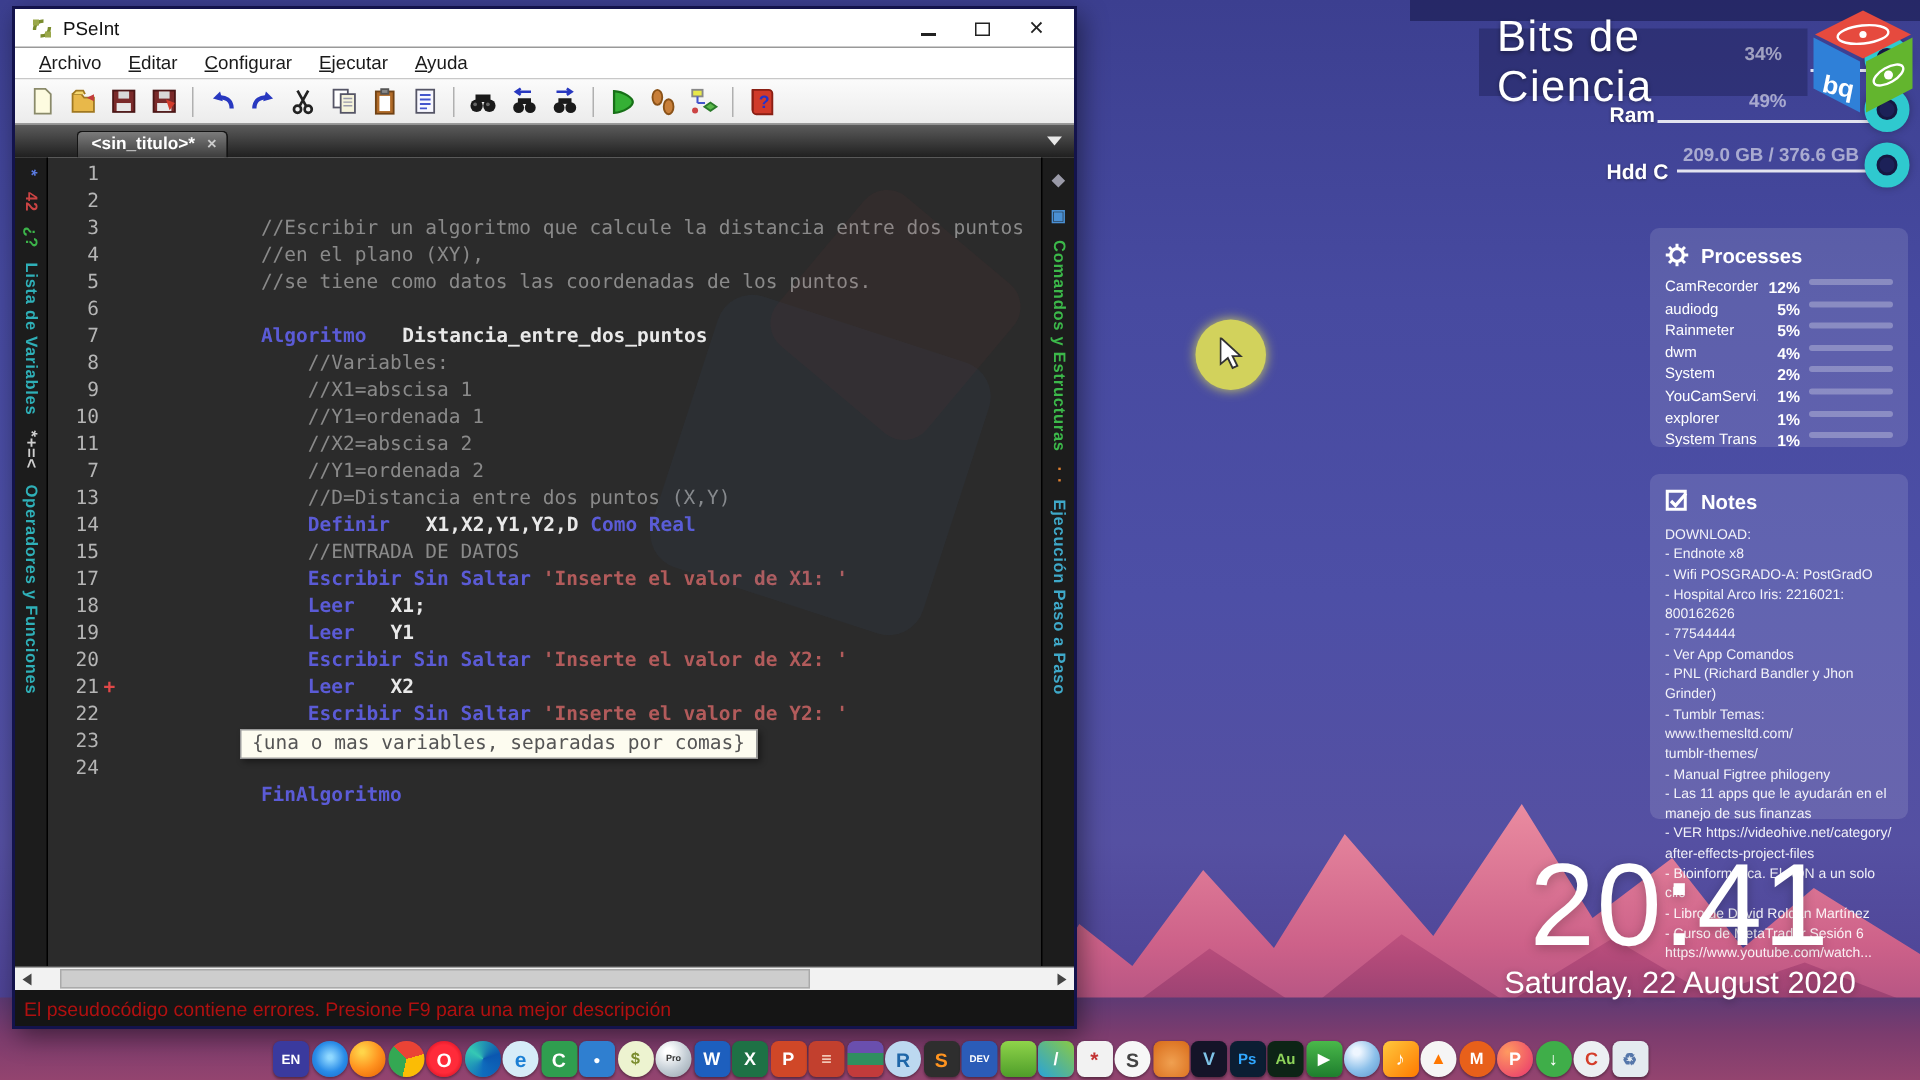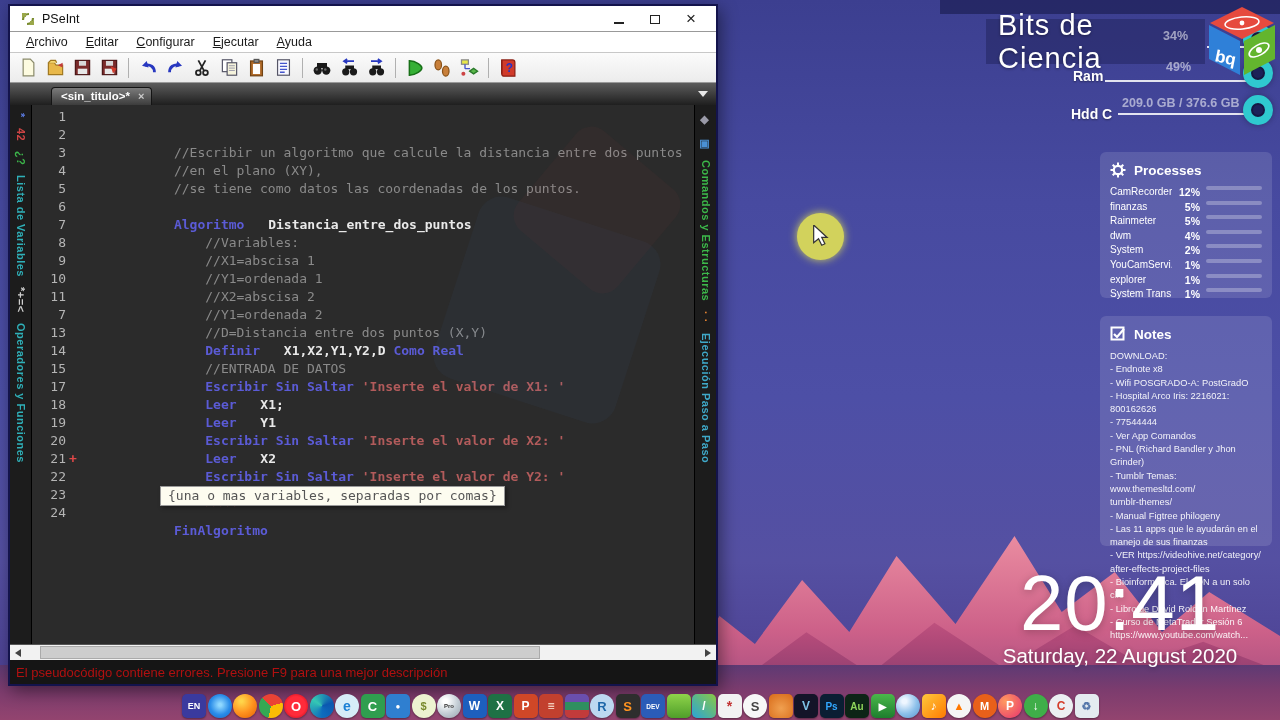--- a/index.html
+++ b/index.html
@@ -152,21 +152,21 @@
   </div>
   <div>
 
       <div class="proc-row">
         <span class="proc-name">CamRecorder</span>
         <span class="proc-pct">12%</span>
         <span class="proc-bar"><span class="proc-fill" style="width: 100%;"></span></span>
       </div>
 
       <div class="proc-row">
-        <span class="proc-name">finanzas</span>
+        <span class="proc-name">audiodg</span>
         <span class="proc-pct">5%</span>
         <span class="proc-bar"><span class="proc-fill" style="width: 45%;"></span></span>
       </div>
 
       <div class="proc-row">
         <span class="proc-name">Rainmeter</span>
         <span class="proc-pct">5%</span>
         <span class="proc-bar"><span class="proc-fill" style="width: 42%;"></span></span>
       </div>
 

